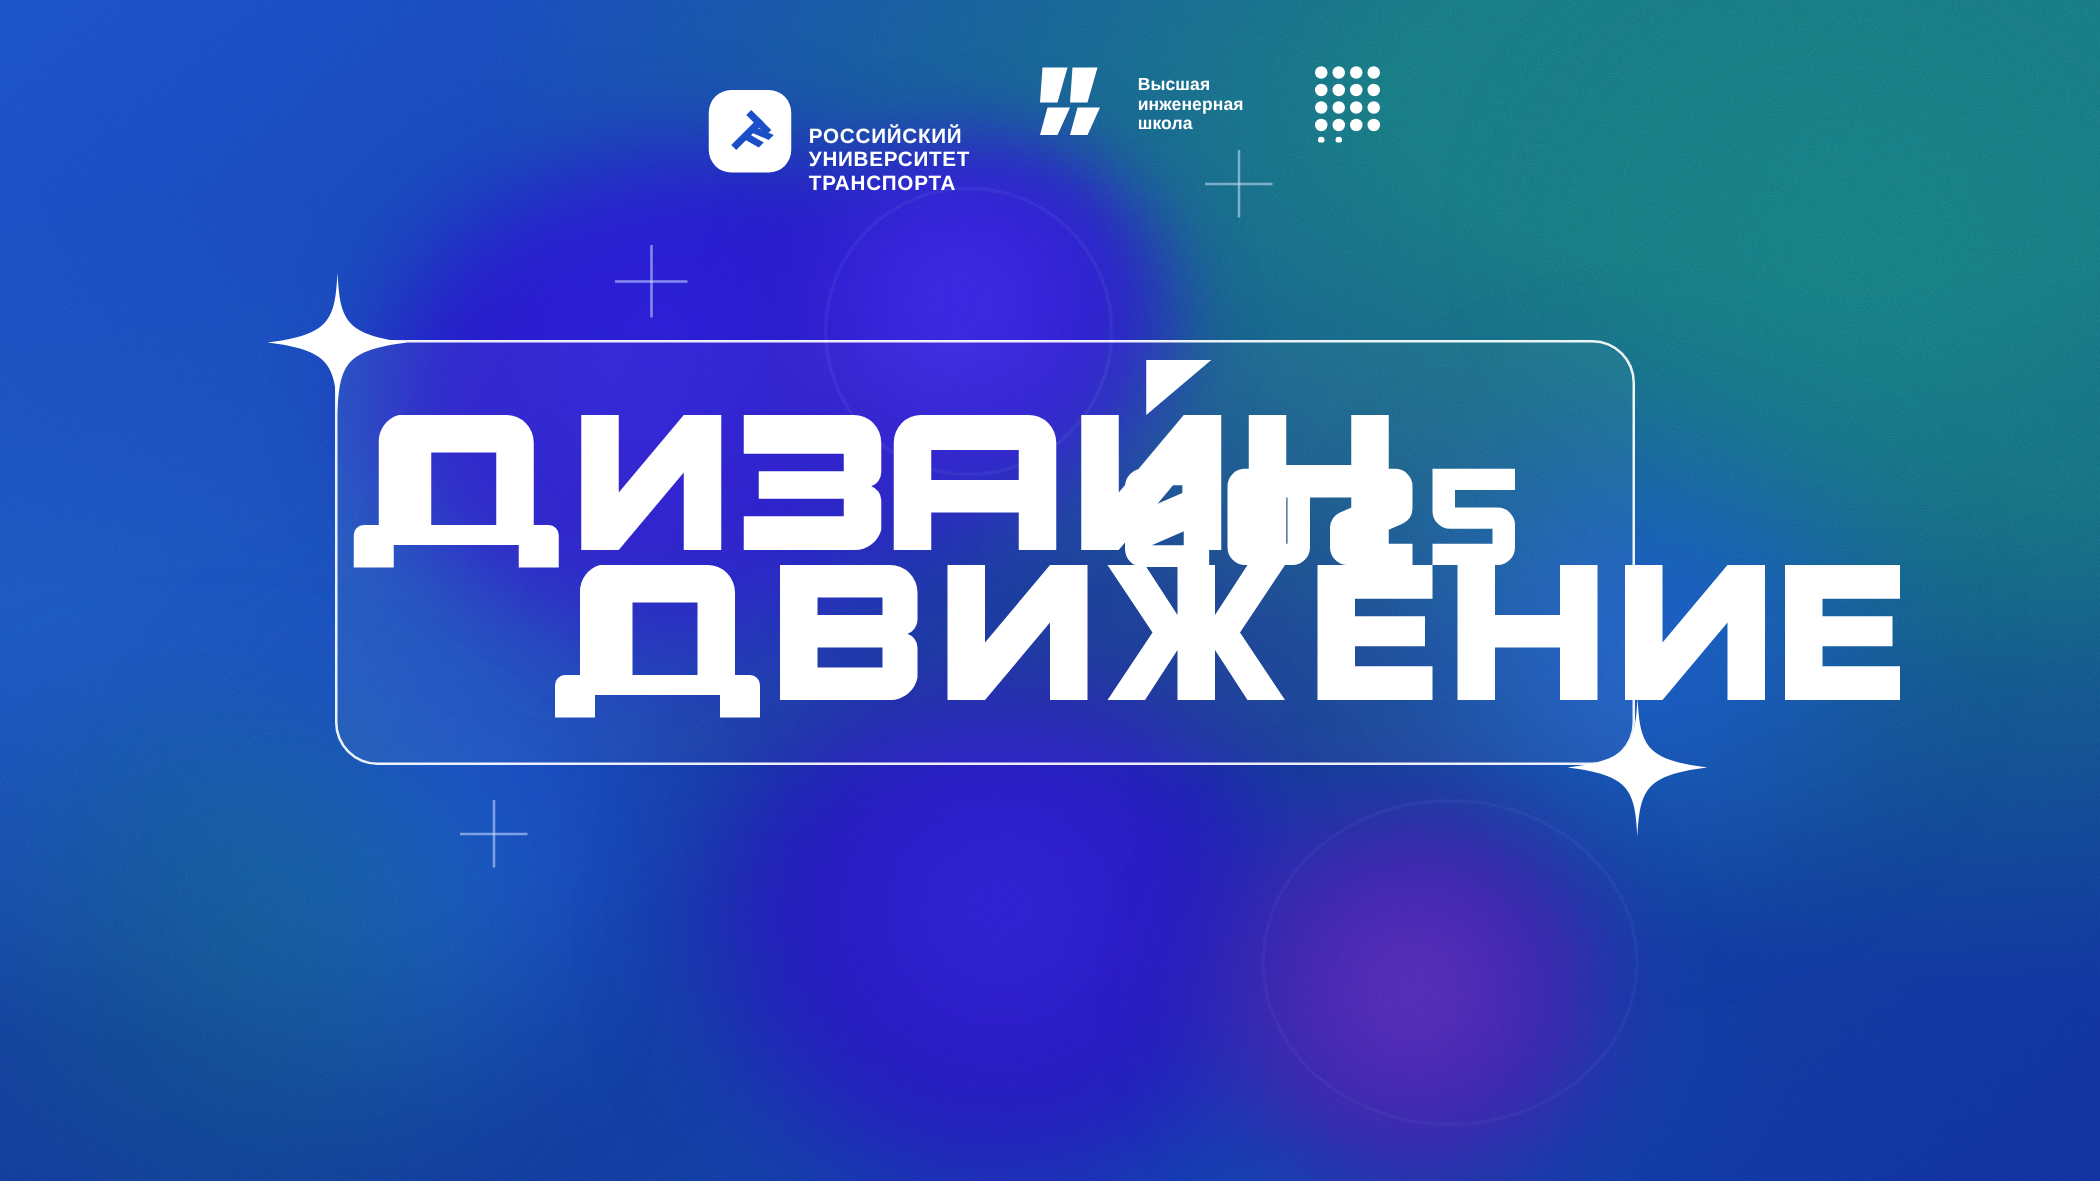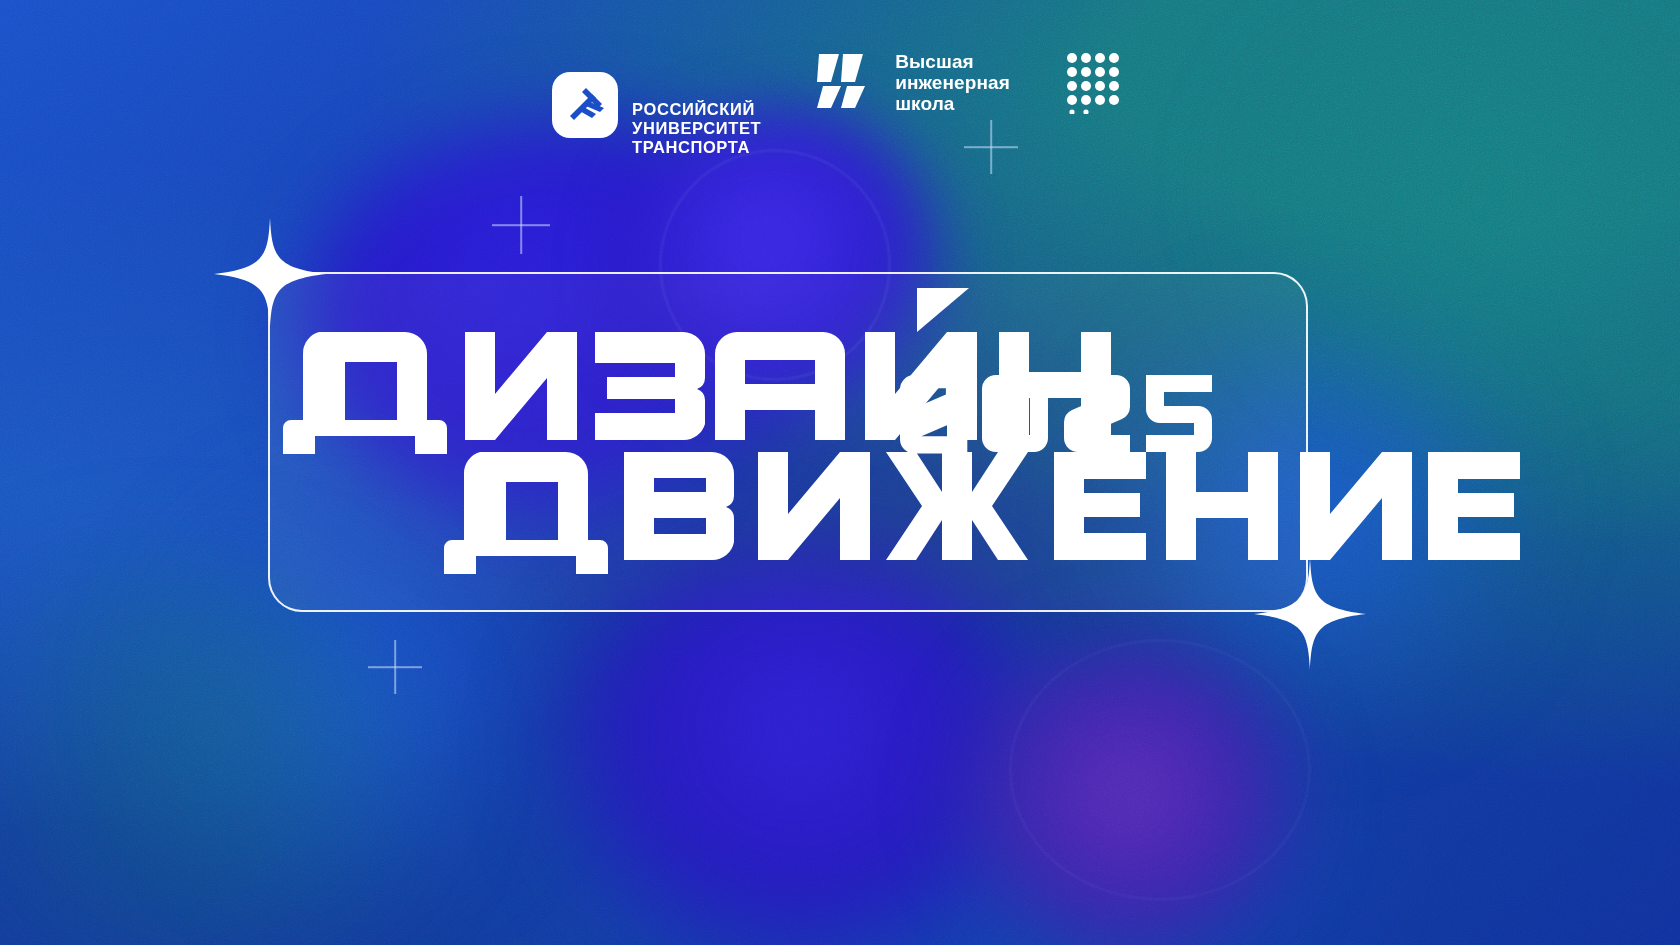--- a/index.html
+++ b/index.html
@@ -80,21 +80,21 @@
 
   .rut-mark {
     width:66px; height:66px; border-radius:18px; background:#ffffff;
     display:flex; align-items:center; justify-content:center; flex:0 0 auto;
   }
   .rut-text, .vish-text, .pish-text {
     color:#ffffff; font-weight:bold; line-height:1.16;
     letter-spacing:.2px; white-space:pre-line;
   }
   .rut-text  { font-size:16.5px; letter-spacing:.6px;margin-top:48px; }
-  .vish-text { font-size:19px; letter-spacing:.1px; line-height:1.1; }
+  .vish-text { font-size:14px; letter-spacing:.1px; line-height:1.1; }
   .pish-text { font-size:12.4px; letter-spacing:.3px; line-height:1.32; }
 
   .vish-mark { flex:0 0 auto; }
   .pish-mark { flex:0 0 auto; }
 
   
   .frame {
     position:absolute;
     left:268px; top:272px; width:1040px; height:340px;
     border:2px solid rgba(255,255,255,.92);

